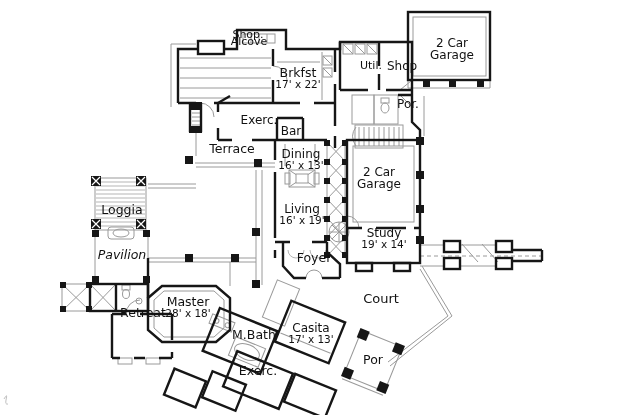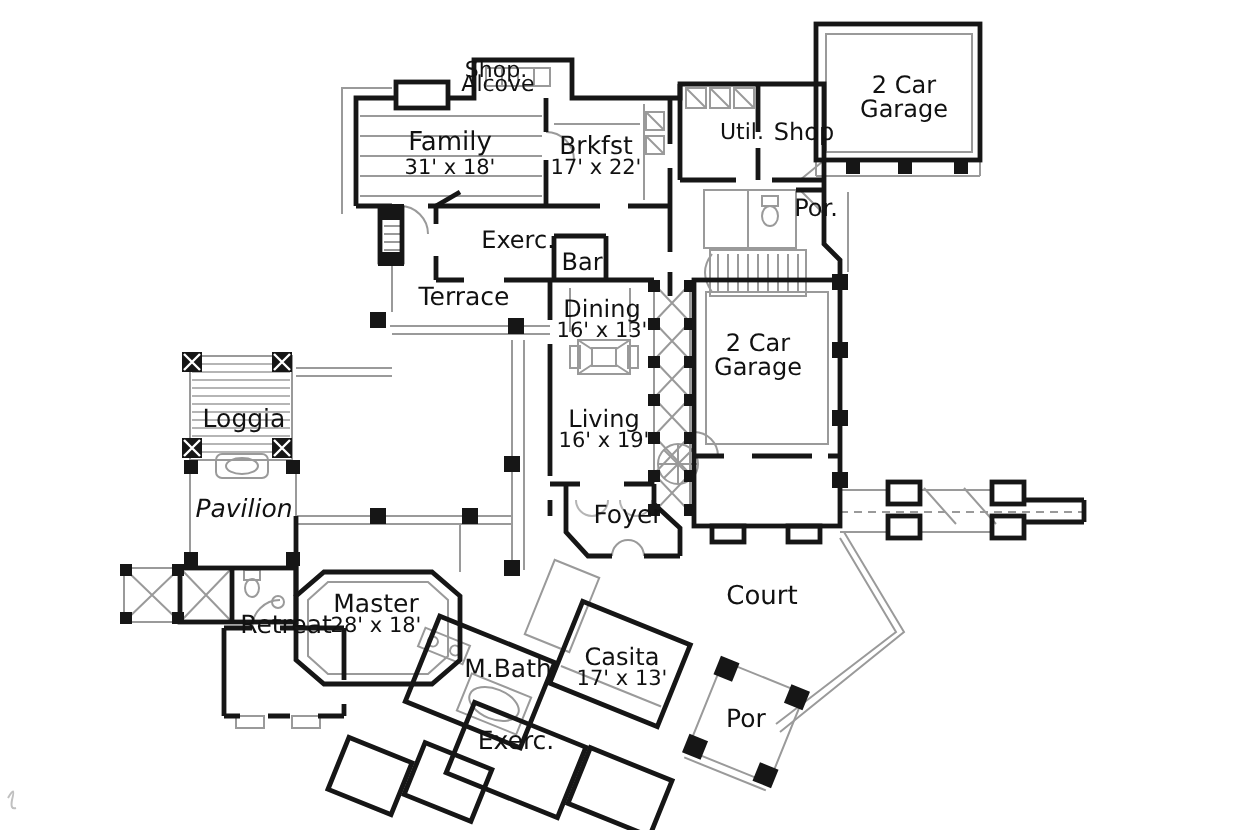--- a/index.html
+++ b/index.html
@@ -267,24 +267,20 @@
       <path d="M92,177 L100,185 M100,177 L92,185 M137,177 L145,185 M145,177 L137,185 M92,220 L100,228 M100,220 L92,228 M137,220 L145,228 M145,220 L137,228"></path>
     </g>
   </svg>
 
   <div class="lbl s11" style="left:248px;top:35px;">
       <span>Shop.</span>
     </div>
   <div class="lbl s11" style="left:249px;top:42px;">
       <span>Alcove</span>
     </div>
-  <div class="lbl s13" style="left:225px;top:77px;">
-      <span>Family</span>
-      <span class="dim">31' x 18'</span>
-    </div>
   <div class="lbl s125" style="left:298px;top:78px;">
       <span>Brkfst</span>
       <span class="dim">17' x 22'</span>
     </div>
   <div class="lbl s115 s11" style="left:371px;top:66px;">
       <span>Util.</span>
     </div>
   <div class="lbl s12" style="left:402px;top:66px;">
       <span>Shop</span>
     </div>
@@ -312,20 +308,24 @@
       <span>2 Car</span>
       <span>Garage</span>
     </div>
   <div class="lbl s125" style="left:122px;top:209px;">
       <span>Loggia</span>
     </div>
   <div class="lbl s12" style="left:302px;top:215px;">
       <span>Living</span>
       <span class="dim">16' x 19'</span>
     </div>
+  <div class="lbl s12" style="left:384px;top:239px;">
+      <span>Study</span>
+      <span class="dim">19' x 14'</span>
+    </div>
   <div class="lbl s125" style="left:122px;top:254px;font-style:italic;">
       <span>Pavilion</span>
     </div>
   <div class="lbl s125" style="left:314px;top:257px;">
       <span>Foyer</span>
     </div>
   <div class="lbl s13" style="left:381px;top:299px;">
       <span>Court</span>
     </div>
   <div class="lbl s125" style="left:188px;top:307px;">

